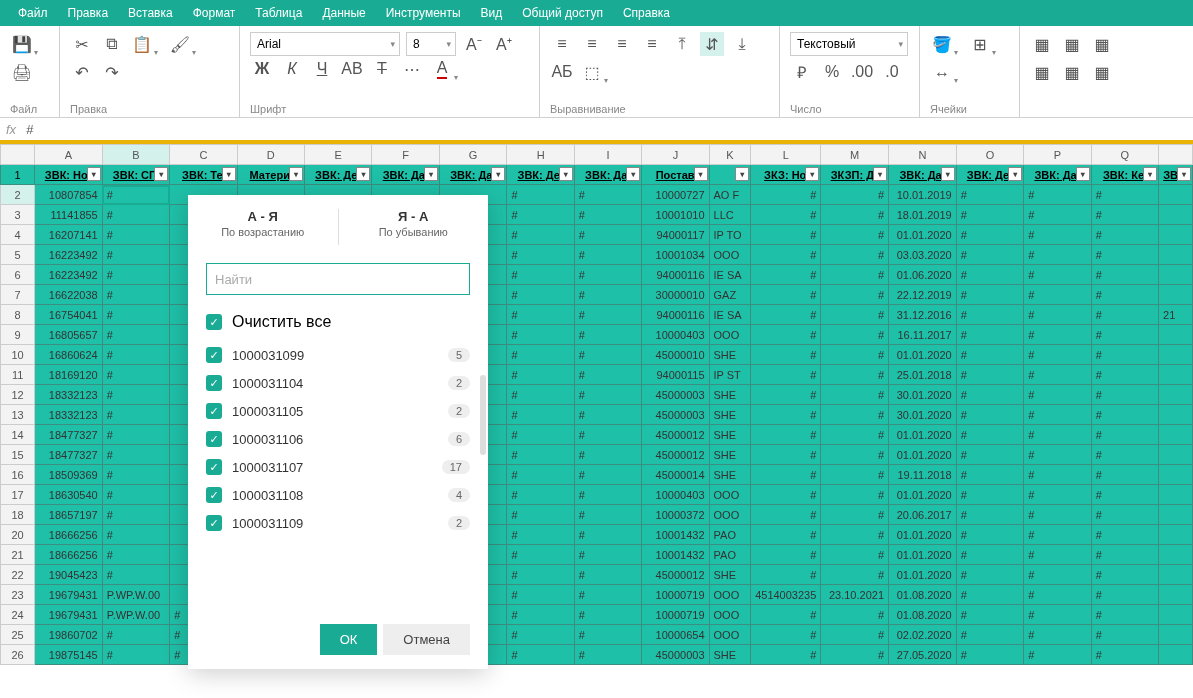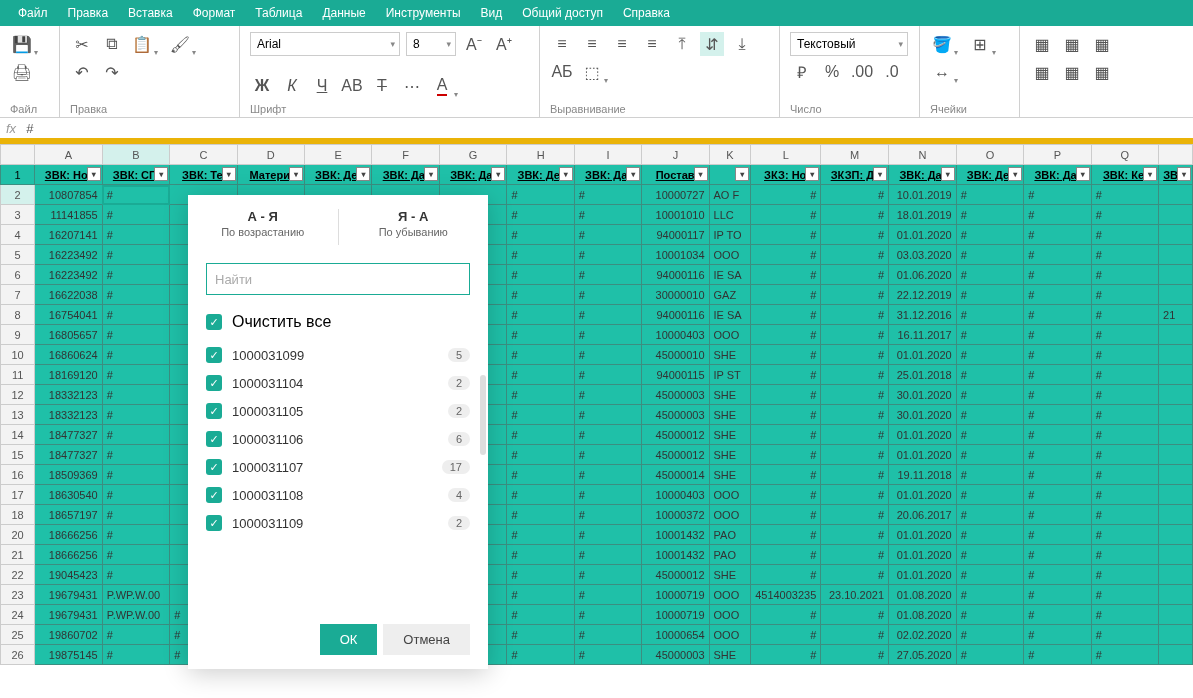--- a/index.html
+++ b/index.html
@@ -16,21 +16,21 @@
 .ribbon-group-label { font-size: 11px; color: #888; margin-top: 2px; }
 .ribbon-col { display: flex; flex-direction: column; gap: 4px; }
 .ribbon-row { display: flex; gap: 6px; align-items: center; }
 .icon-btn { width: 24px; height: 24px; display: flex; align-items: center; justify-content: center; cursor: pointer; color: #555; font-size: 16px; position: relative; }
 .icon-btn.with-drop::after { content: '▾'; font-size: 8px; position: absolute; right: -4px; bottom: -1px; color: #888;}
 .icon-btn.with-drop { margin-right: 8px; }
 .select-box { height: 24px; border: 1px solid #ccc; font-size: 12px; padding: 2px 18px 2px 6px; background: #fff; position: relative; display: flex; align-items: center; }
 .select-box::after { content: '▾'; font-size: 9px; color: #888; position: absolute; right: 4px; }
 
 
-.formula-bar { height: 26px; display: flex; align-items: center; border-bottom: 6px solid #eab308; padding: 0 6px; font-size: 13px; color: #555; }
+.formula-bar { height: 26px; display: flex; align-items: center; border-bottom: 4px solid #eab308; padding: 0 6px; font-size: 13px; color: #555; }
 .formula-bar .fx { font-style: italic; margin-right: 10px; color: #999; }
 
 
 .sheet-area { position: absolute; top: 144px; left: 0; right: 0; bottom: 0; overflow: hidden; }
 .sheet { border-collapse: collapse; table-layout: fixed; }
 .sheet th, .sheet td { border: 1px solid #ccc; font-size: 11px; height: 20px; overflow: hidden; white-space: nowrap; }
 .sheet .col-header { background: #f3f3f3; text-align: center; font-weight: normal; color: #555; }
 .sheet .row-header { background: #f3f3f3; text-align: center; font-weight: normal; color: #555; width: 36px; }
 .sheet .corner { background: #f3f3f3; width: 36px; }
 .sheet .header-row-1 th { background: #1fc0a8; color: #000; border: 1px solid #3b8e80; }
@@ -113,21 +113,21 @@
         <div class="ribbon-row">
           <div class="icon-btn">↶</div>
           <div class="icon-btn">↷</div>
         </div>
       </div>
     </div>
     <div class="ribbon-group-label">Правка</div>
   </div>
   <div class="ribbon-group" style="width:300px">
     <div class="ribbon-group-body">
-        <div class="ribbon-col" style="gap:18px">
+        <div class="ribbon-col" style="gap:1px">
       <div class="ribbon-row">
         <div class="select-box" style="width:150px">
               <span>Arial</span>
             </div>
         <div class="select-box" style="width:50px">
               <span>8</span>
             </div>
         <div class="icon-btn">A⁻</div>
         <div class="icon-btn">A⁺</div>
       </div>

